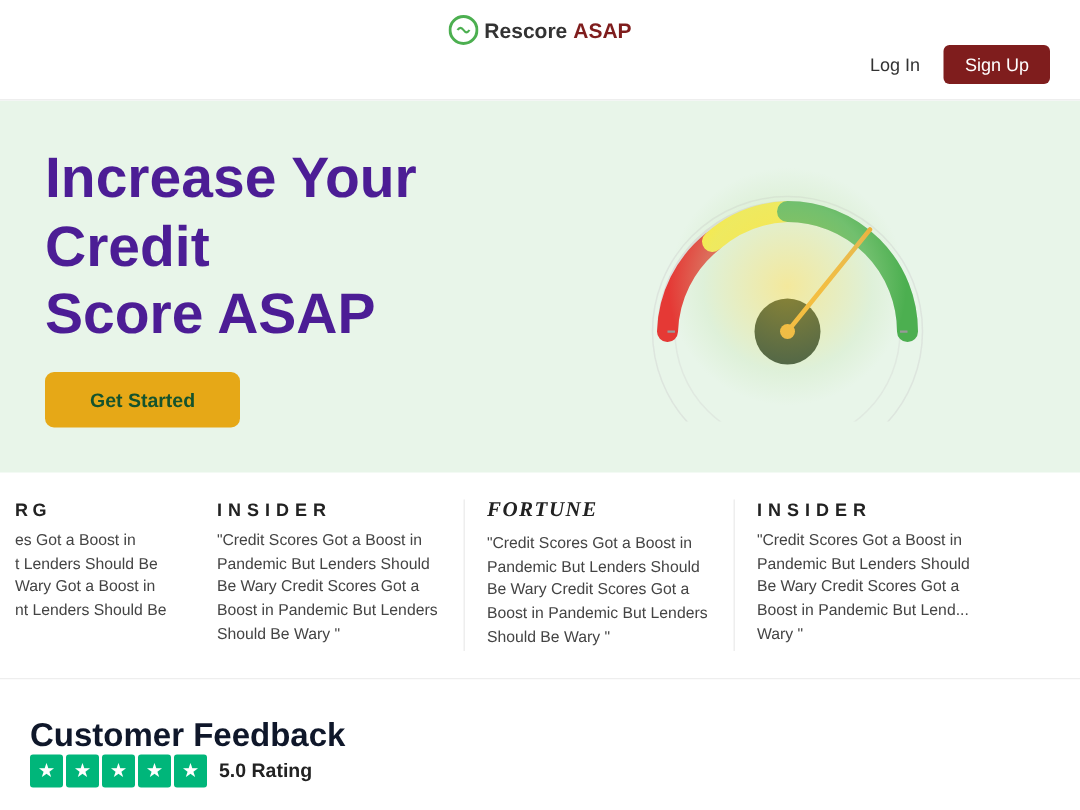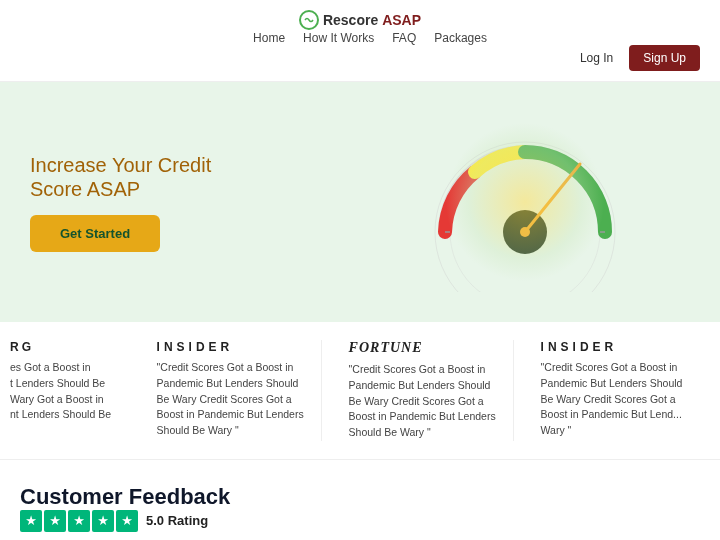--- a/index.html
+++ b/index.html
@@ -70,23 +70,23 @@
       padding: 30px 30px 30px 30px;
       position: relative;
       min-height: 220px;
       overflow: hidden;
     }
     .hero-left {
       flex: 1;
       z-index: 2;
     }
     .hero-title {
-      font-size: 20px;
-      font-weight: 400;
-      color: #a16207;
+      font-size: 38px;
+      font-weight: 700;
+      color: #4c1d95;
       line-height: 1.2;
       margin-bottom: 14px;
     }
     .hero-desc {
       font-size: 11.5px;
       color: #444;
       line-height: 1.6;
       max-width: 240px;
       margin-bottom: 20px;
     }
@@ -115,21 +115,20 @@
       height: 180px;
     }
 
     
     .press-section {
       display: flex;
       overflow: hidden;
       border-bottom: 1px solid #eee;
       padding: 18px 0;
       background: #fff;
-      gap: 12px;
     }
     .press-item {
       flex: 0 0 25%;
       padding: 0 15px;
       border-right: 1px solid #eee;
     }
     .press-item:last-child { border-right: none; }
     .press-logo {
       font-size: 13px;
       font-weight: 700;
@@ -205,26 +204,20 @@
 
 <nav class="navbar">
   <div class="nav-logo">
     <svg class="logo-icon" viewBox="0 0 20 20" fill="none">
       <circle cx="10" cy="10" r="9" stroke="#4CAF50" stroke-width="2"></circle>
       <path d="M6 10 Q8 7 10 10 Q12 13 14 10" stroke="#4CAF50" stroke-width="1.5" fill="none"></path>
     </svg>
     <span>Rescore</span>
       <span style="color:#7f1d1d;">ASAP</span>
   </div>
-  <ul class="nav-links">
-    <li><a href="#">Home</a></li>
-    <li><a href="#">How It Works</a></li>
-    <li><a href="#">FAQ</a></li>
-    <li><a href="#">Packages</a></li>
-  </ul>
   <div class="nav-actions">
     <button class="btn-login">Log In</button>
     <button class="btn-signup">Sign Up</button>
   </div>
 </nav>
 
 <section class="hero">
   <div class="hero-left">
     <h1 class="hero-title">
       <span>Increase Your Credit</span><br>

